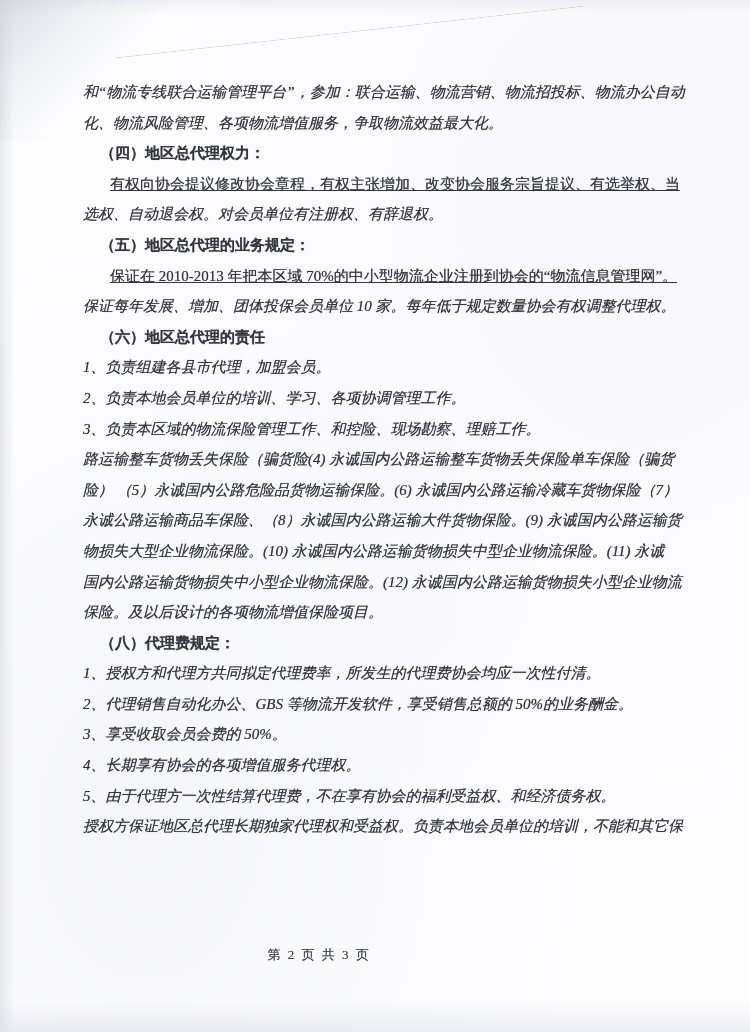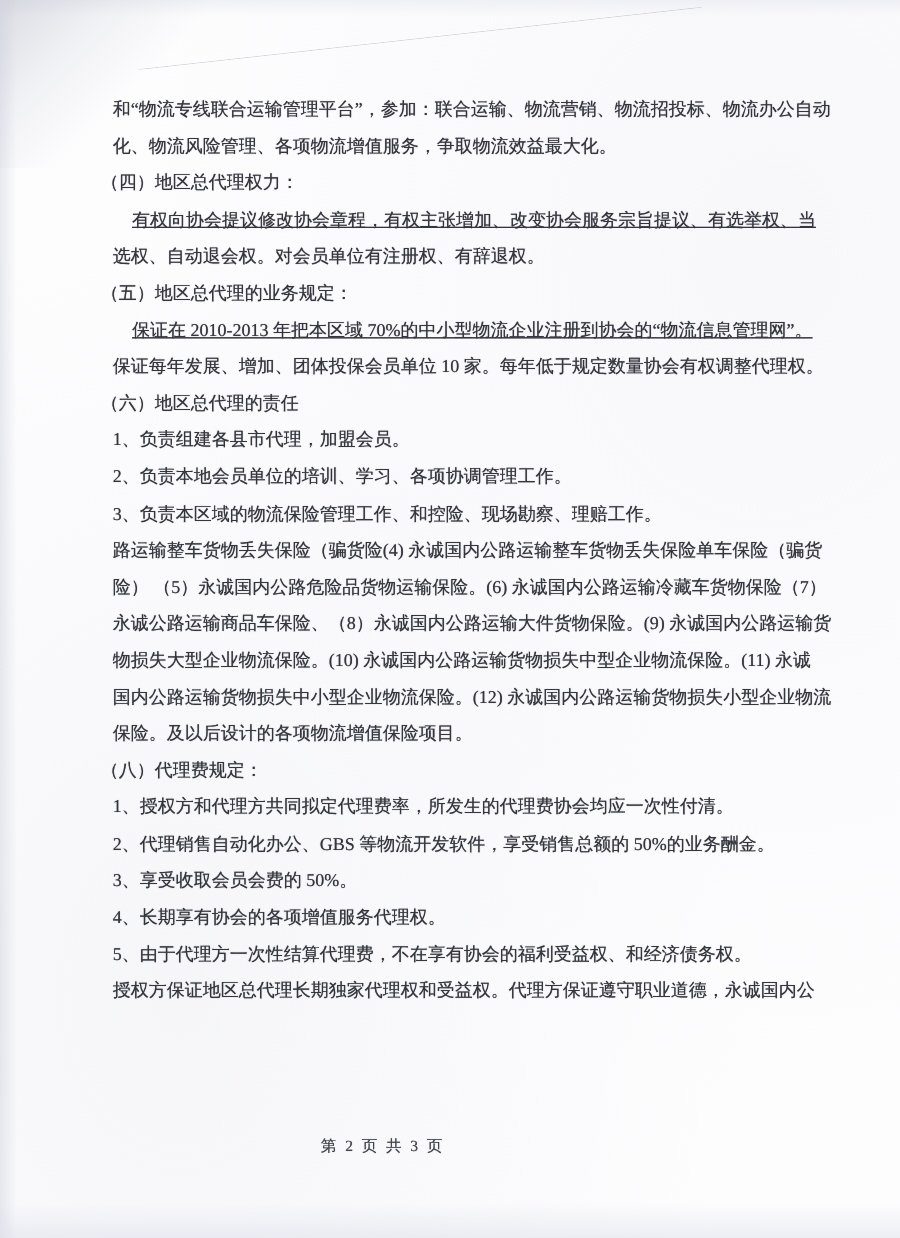--- a/index.html
+++ b/index.html
@@ -62,22 +62,22 @@
     left: 0; top: 77px;
     padding-left: 78px;
     padding-right: 56px;
     width: 616px;
     color: #35363d;
     font-size: 15px;
     line-height: 30.6px;
     text-shadow: 0 0 0.7px rgba(58,58,68,0.75);
   }
   .line { white-space: nowrap; }
-  .line.none { margin-left: 16px; }
-  .line.head { margin-left: 6px; }
+  .line.none { margin-left: 5px; font-style: italic; }
+  .line.head { margin-left: 22px; font-weight: bold; }
   .line.para { margin-left: 32px; text-decoration: underline; }
   .footer {
     position: absolute;
     left: 0; top: 946px;
     width: 638px;
     text-align: center;
     color: #44454d;
     font-size: 13px;
     letter-spacing: 2px;
     text-shadow: 0 0 0.6px rgba(60,60,70,0.7);
@@ -111,17 +111,17 @@
       <div class="line none">永诚公路运输商品车保险、（8）永诚国内公路运输大件货物保险。(9) 永诚国内公路运输货</div>
       <div class="line none">物损失大型企业物流保险。(10) 永诚国内公路运输货物损失中型企业物流保险。(11) 永诚</div>
       <div class="line none">国内公路运输货物损失中小型企业物流保险。(12) 永诚国内公路运输货物损失小型企业物流</div>
       <div class="line none">保险。及以后设计的各项物流增值保险项目。</div>
       <div class="line head">（八）代理费规定：</div>
       <div class="line none">1、授权方和代理方共同拟定代理费率，所发生的代理费协会均应一次性付清。</div>
       <div class="line none">2、代理销售自动化办公、GBS 等物流开发软件，享受销售总额的 50%的业务酬金。</div>
       <div class="line none">3、享受收取会员会费的 50%。</div>
       <div class="line none">4、长期享有协会的各项增值服务代理权。</div>
       <div class="line none">5、由于代理方一次性结算代理费，不在享有协会的福利受益权、和经济债务权。</div>
-      <div class="line none">授权方保证地区总代理长期独家代理权和受益权。代理方保证遵守职业道德，永诚国内公</div>
+      <div class="line none">授权方保证地区总代理长期独家代理权和受益权。负责本地会员单位的培训，不能和其它保</div>
     </div>
 
   <div class="footer">第 2 页 共 3 页</div>
 </div>
 
 </body></html>

